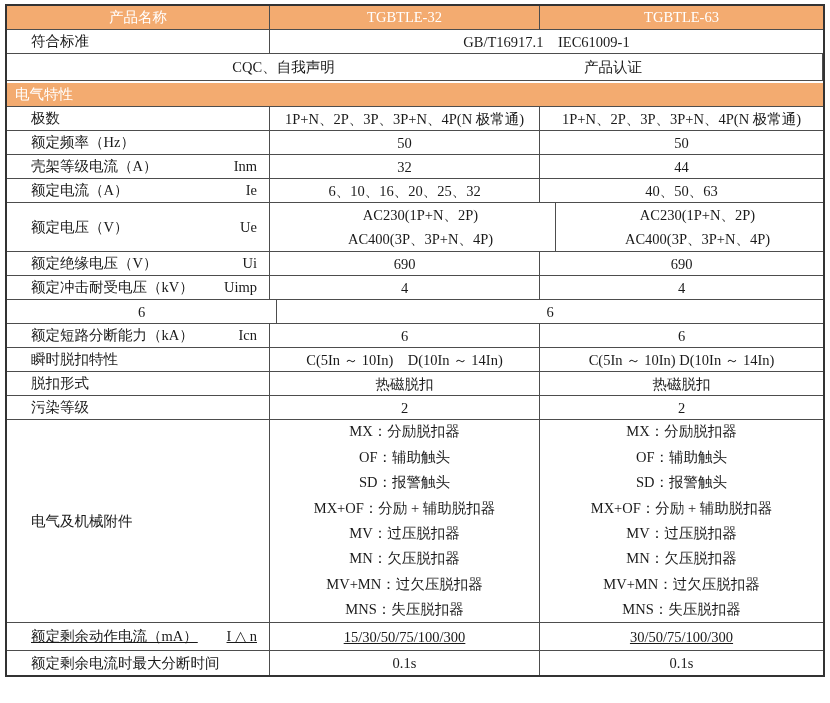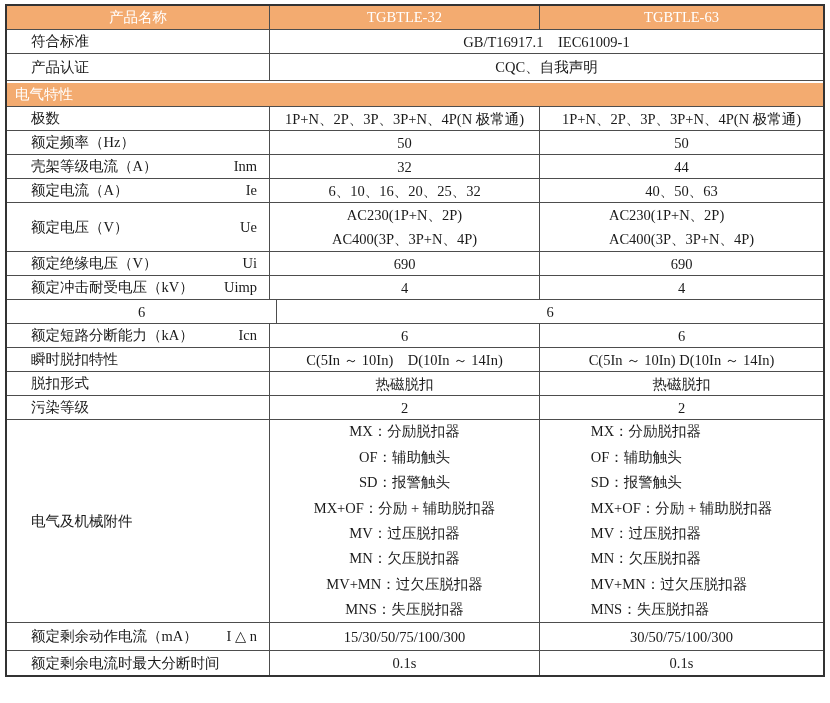--- a/index.html
+++ b/index.html
@@ -19,55 +19,55 @@
     border-bottom:1px solid var(--border,#4d4d4d);
     box-sizing:border-box;
   }
   .row:last-child{border-bottom:none;}
   .cell{
     box-sizing:border-box;display:flex;align-items:center;
     overflow:hidden;
   }
   .c1{width:263px;border-right:1px solid var(--border,#4d4d4d);padding-left:24px;}
   .c2{width:270px;border-right:1px solid var(--border,#4d4d4d);justify-content:center;text-align:center;}
-  .c3{flex:1;justify-content:center;text-align:left;}
+  .c3{flex:1;justify-content:center;text-align:center;}
   .cspan{flex:1;justify-content:center;text-align:center;}
   .val{white-space:pre-line;line-height:24px;}
   .sym{margin-left:auto;padding-right:12px;}
   .orange{background:var(--header-bg,#F3AB70);color:var(--header-text,#ffffff);}
   .row-title .c1{justify-content:center;padding-left:0;}
   .section-row{
     height:24px;background:var(--header-bg,#F3AB70);color:var(--header-text,#ffffff);
     display:flex;align-items:center;padding-left:8px;
     border-bottom:1px solid var(--border,#4d4d4d);box-sizing:border-box;
   }
   .spacer{height:2px;background:#ffffff;}
-  .row-ue{height:49px;}
+  .row-ue{height:49px;gap:16px;}
   .row-acc{height:203px;}
   .row-acc .val{line-height:25.4px;}
-  .row-ma{height:28px;}
+  .row-ma{height:28px;text-decoration:underline;}
 </style>
 </head>
 <body>
 
 <div class="tbl">
 
   <div class="row row-title orange">
     <div class="cell c1">产品名称</div>
     <div class="cell c2">TGBTLE-32</div>
     <div class="cell c3">TGBTLE-63</div>
   </div>
 
   <div class="row">
     <div class="cell c1">符合标准</div>
     <div class="cell cspan val">GB/T16917.1　IEC61009-1</div>
   </div>
   <div class="row" style="height:27px;">
+    <div class="cell cspan val">CQC、自我声明</div>
     <div class="cell c1">产品认证</div>
-    <div class="cell cspan val">CQC、自我声明</div>
   </div>
 
   <div class="spacer"></div>
 
   <div class="section-row">电气特性</div>
 
   <div class="row">
     <div class="cell c1">
         <span>极数</span>
         <span class="sym"></span>

